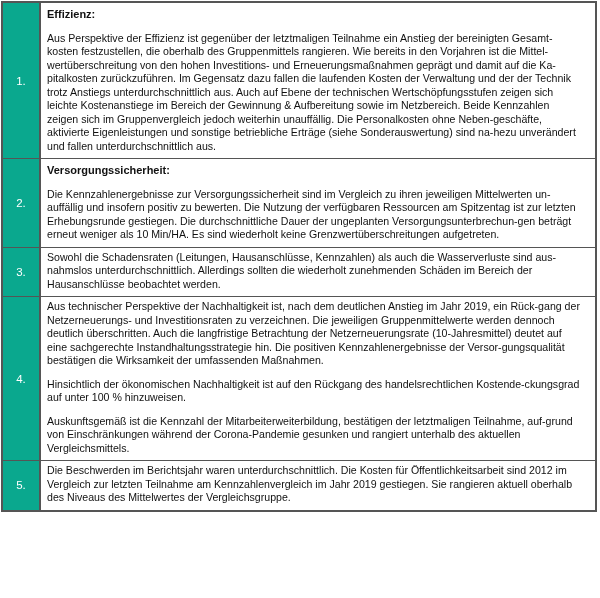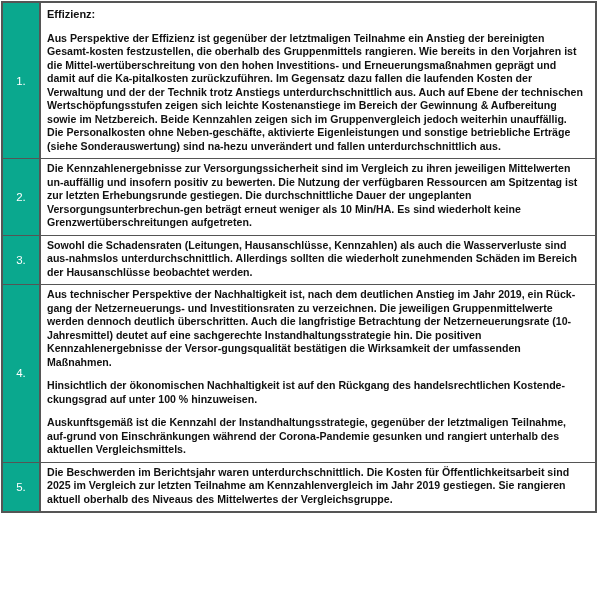--- a/index.html
+++ b/index.html
@@ -10,59 +10,60 @@
   }
   .row { display: flex; border-top: 1px solid #555555; }
   .row:first-child { border-top: none; }
   .num {
     width: 38px; flex: 0 0 38px; background: #0aa88e; color: #ffffff;
     font-size: 11.5px; display: flex; align-items: center; justify-content: center;
     border-right: 2px solid #555555; box-sizing: border-box;
   }
   .cell { flex: 1; padding: 3px 12px 5px 6px; color: #111111; font-size: 10.6px; line-height: 13.5px; }
   .title { font-weight: bold; font-size: 11px; margin: 2px 0 10px 0; }
-  .para { margin: 0 0 10px 0; text-align: left; font-weight: bold; }
+  .para { margin: 0 0 10px 0; text-align: left; }
   .para:last-child { margin-bottom: 0; }
 </style>
 </head>
 <body>
 
 <div class="tbl">
 
   <div class="row">
     <div class="num">1.</div>
     <div class="cell">
       <div class="title">Effizienz:</div>
       <p class="para">Aus Perspektive der Effizienz ist gegenüber der letztmaligen Teilnahme ein Anstieg der bereinigten Gesamt-kosten festzustellen, die oberhalb des Gruppenmittels rangieren. Wie bereits in den Vorjahren ist die Mittel-wertüberschreitung von den hohen Investitions- und Erneuerungsmaßnahmen geprägt und damit auf die Ka-pitalkosten zurückzuführen. Im Gegensatz dazu fallen die laufenden Kosten der Verwaltung und der der Technik trotz Anstiegs unterdurchschnittlich aus. Auch auf Ebene der technischen Wertschöpfungsstufen zeigen sich leichte Kostenanstiege im Bereich der Gewinnung &amp; Aufbereitung sowie im Netzbereich. Beide Kennzahlen zeigen sich im Gruppenvergleich jedoch weiterhin unauffällig. Die Personalkosten ohne Neben-geschäfte, aktivierte Eigenleistungen und sonstige betriebliche Erträge (siehe Sonderauswertung) sind na-hezu unverändert und fallen unterdurchschnittlich aus.</p>
     </div>
   </div>
 
   <div class="row">
     <div class="num">2.</div>
     <div class="cell">
+      <div class="title">Versorgungssicherheit:</div>
       <p class="para">Die Kennzahlenergebnisse zur Versorgungssicherheit sind im Vergleich zu ihren jeweiligen Mittelwerten un-auffällig und insofern positiv zu bewerten. Die Nutzung der verfügbaren Ressourcen am Spitzentag ist zur letzten Erhebungsrunde gestiegen. Die durchschnittliche Dauer der ungeplanten Versorgungsunterbrechun-gen beträgt erneut weniger als 10 Min/HA. Es sind wiederholt keine Grenzwertüberschreitungen aufgetreten.</p>
     </div>
   </div>
 
   <div class="row">
     <div class="num">3.</div>
     <div class="cell">
       <p class="para">Sowohl die Schadensraten (Leitungen, Hausanschlüsse, Kennzahlen) als auch die Wasserverluste sind aus-nahmslos unterdurchschnittlich. Allerdings sollten die wiederholt zunehmenden Schäden im Bereich der Hausanschlüsse beobachtet werden.</p>
     </div>
   </div>
 
   <div class="row">
     <div class="num">4.</div>
     <div class="cell">
       <p class="para">Aus technischer Perspektive der Nachhaltigkeit ist, nach dem deutlichen Anstieg im Jahr 2019, ein Rück-gang der Netzerneuerungs- und Investitionsraten zu verzeichnen. Die jeweiligen Gruppenmittelwerte werden dennoch deutlich überschritten. Auch die langfristige Betrachtung der Netzerneuerungsrate (10-Jahresmittel) deutet auf eine sachgerechte Instandhaltungsstrategie hin. Die positiven Kennzahlenergebnisse der Versor-gungsqualität bestätigen die Wirksamkeit der umfassenden Maßnahmen.</p>
       <p class="para">Hinsichtlich der ökonomischen Nachhaltigkeit ist auf den Rückgang des handelsrechtlichen Kostende-ckungsgrad auf unter 100 % hinzuweisen.</p>
-      <p class="para">Auskunftsgemäß ist die Kennzahl der Instandhaltungsstrategie, gegenüber der letztmaligen Teilnahme, auf-grund von Einschränkungen während der Corona-Pandemie gesunken und rangiert unterhalb des aktuellen Vergleichsmittels.</p>
+      <p class="para">Auskunftsgemäß ist die Kennzahl der Mitarbeiterweiterbildung, bestätigen der letztmaligen Teilnahme, auf-grund von Einschränkungen während der Corona-Pandemie gesunken und rangiert unterhalb des aktuellen Vergleichsmittels.</p>
     </div>
   </div>
 
   <div class="row">
     <div class="num">5.</div>
     <div class="cell">
-      <p class="para">Die Beschwerden im Berichtsjahr waren unterdurchschnittlich. Die Kosten für Öffentlichkeitsarbeit sind 2025 im Vergleich zur letzten Teilnahme am Kennzahlenvergleich im Jahr 2019 gestiegen. Sie rangieren aktuell oberhalb des Niveaus des Mittelwertes der Vergleichsgruppe.</p>
+      <p class="para">Die Beschwerden im Berichtsjahr waren unterdurchschnittlich. Die Kosten für Öffentlichkeitsarbeit sind 2012 im Vergleich zur letzten Teilnahme am Kennzahlenvergleich im Jahr 2019 gestiegen. Sie rangieren aktuell oberhalb des Niveaus des Mittelwertes der Vergleichsgruppe.</p>
     </div>
   </div>
 
 </div>
 
 </body></html>

